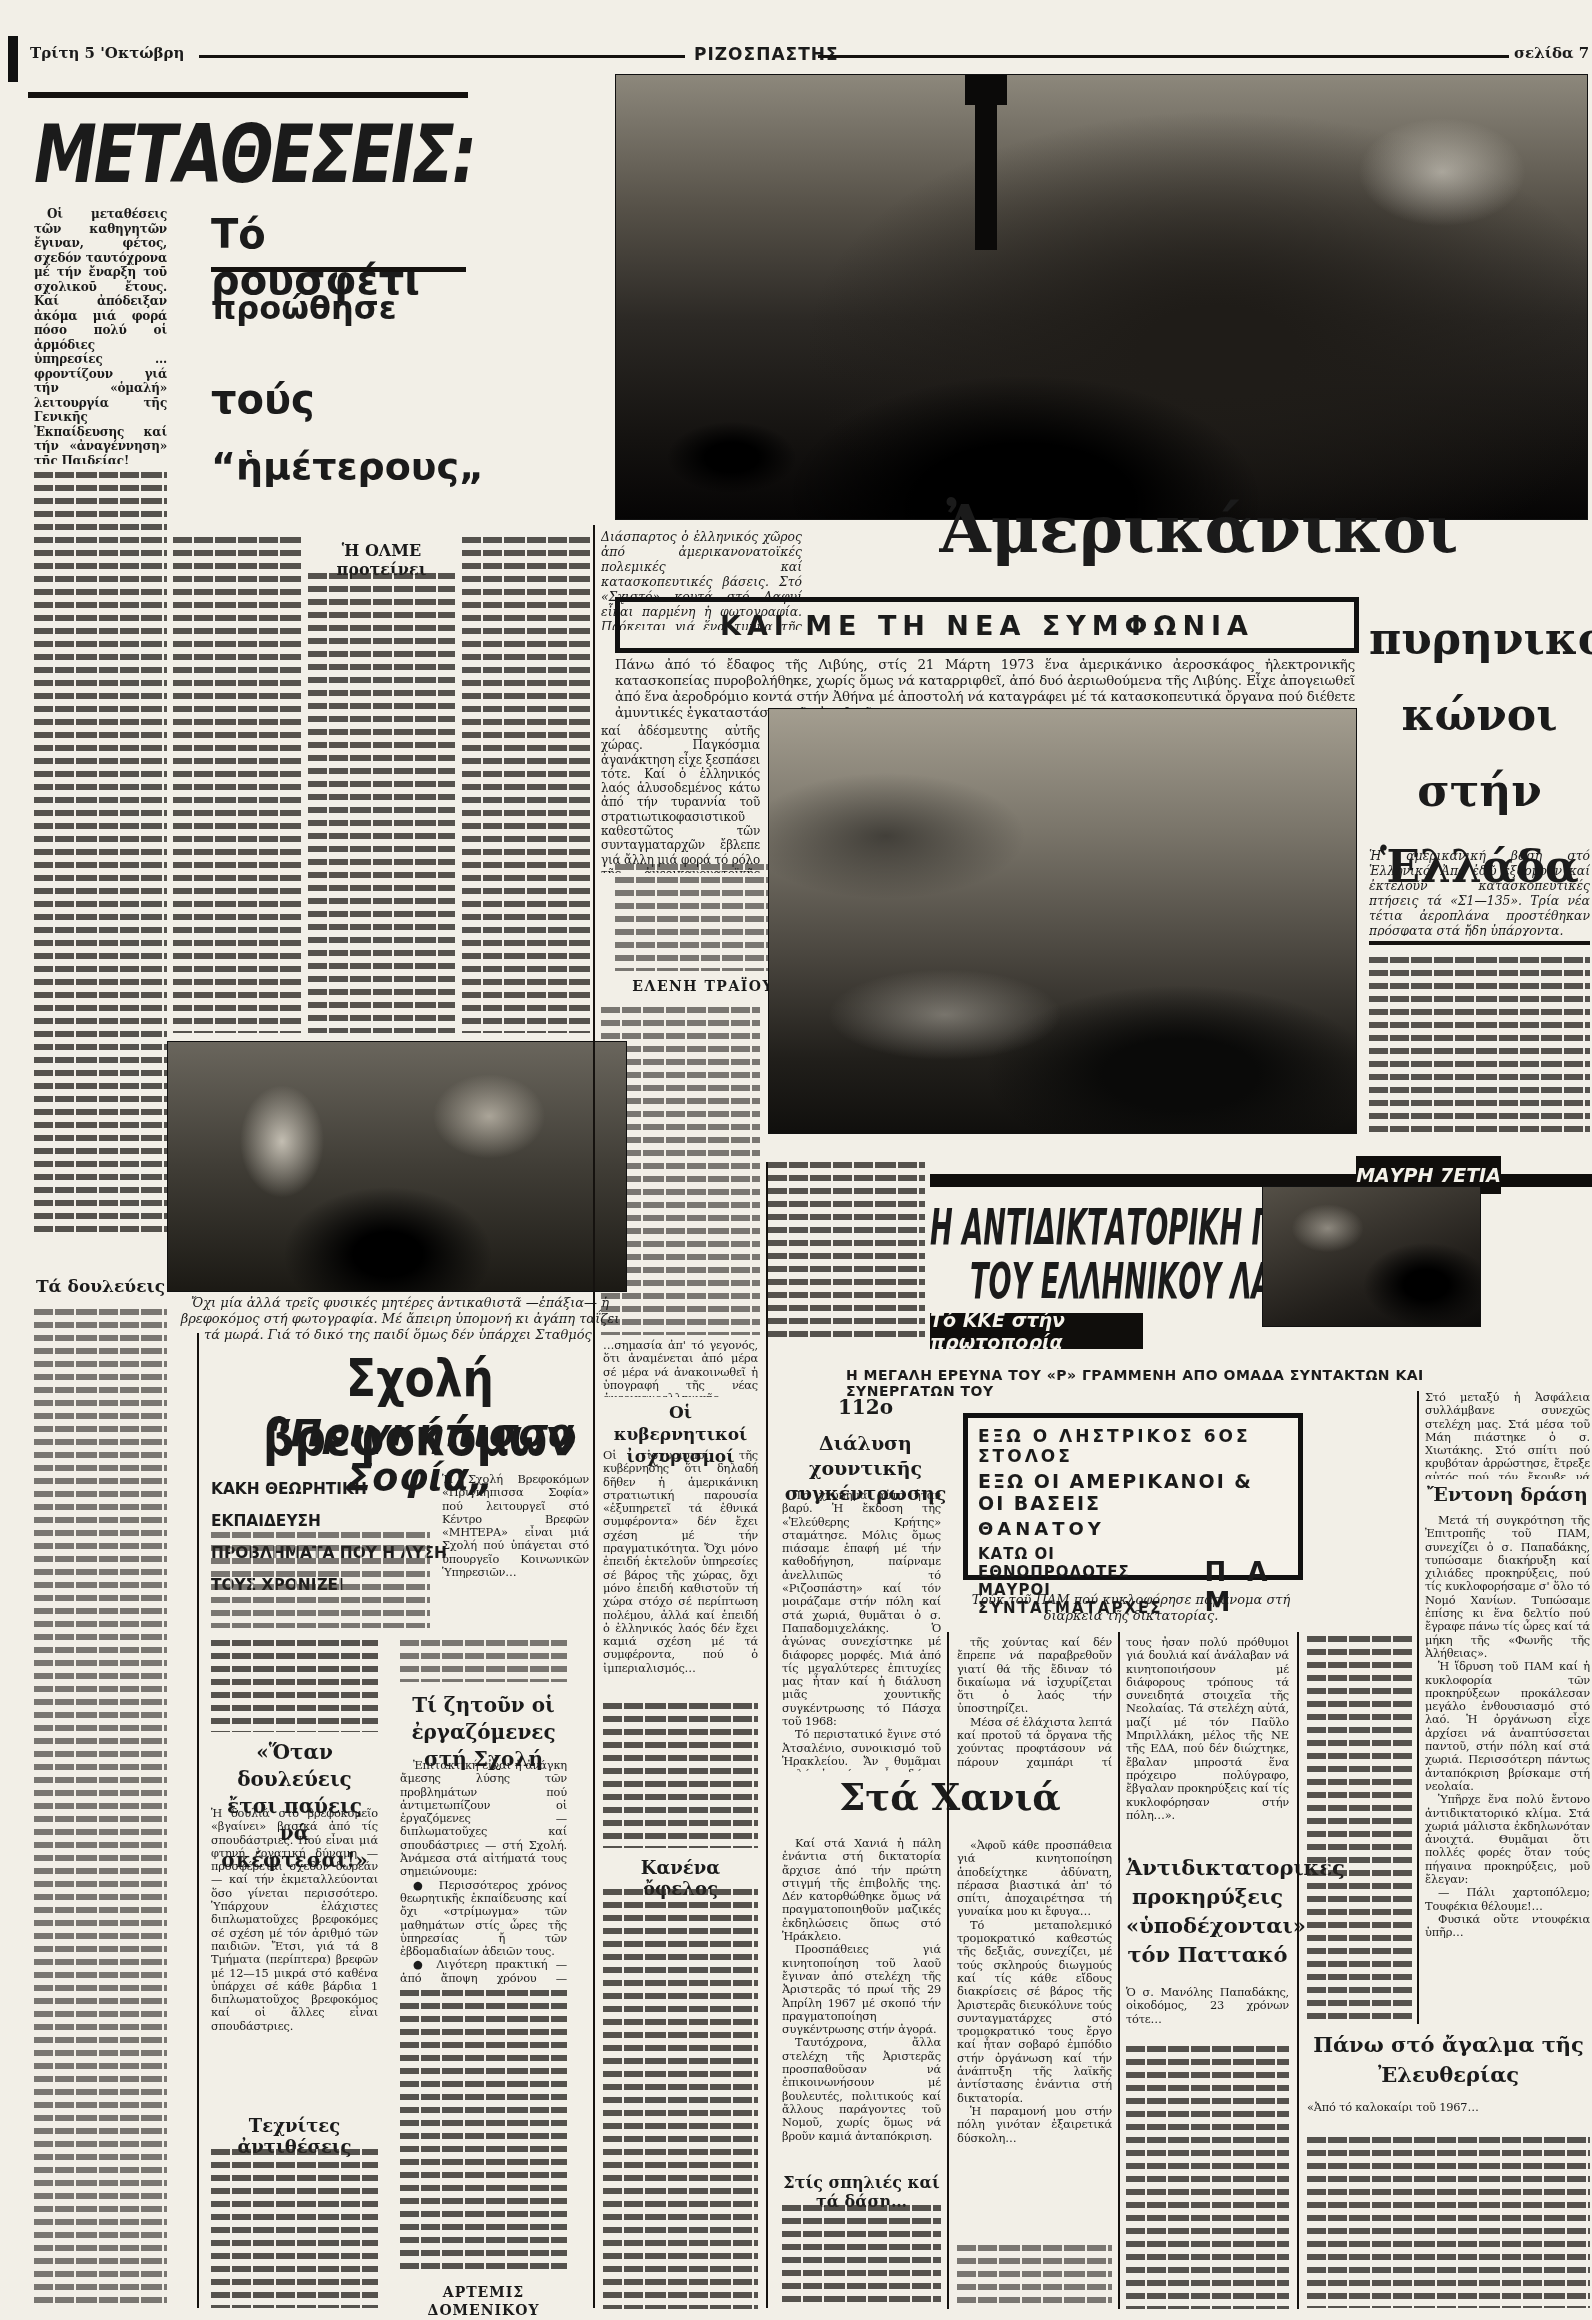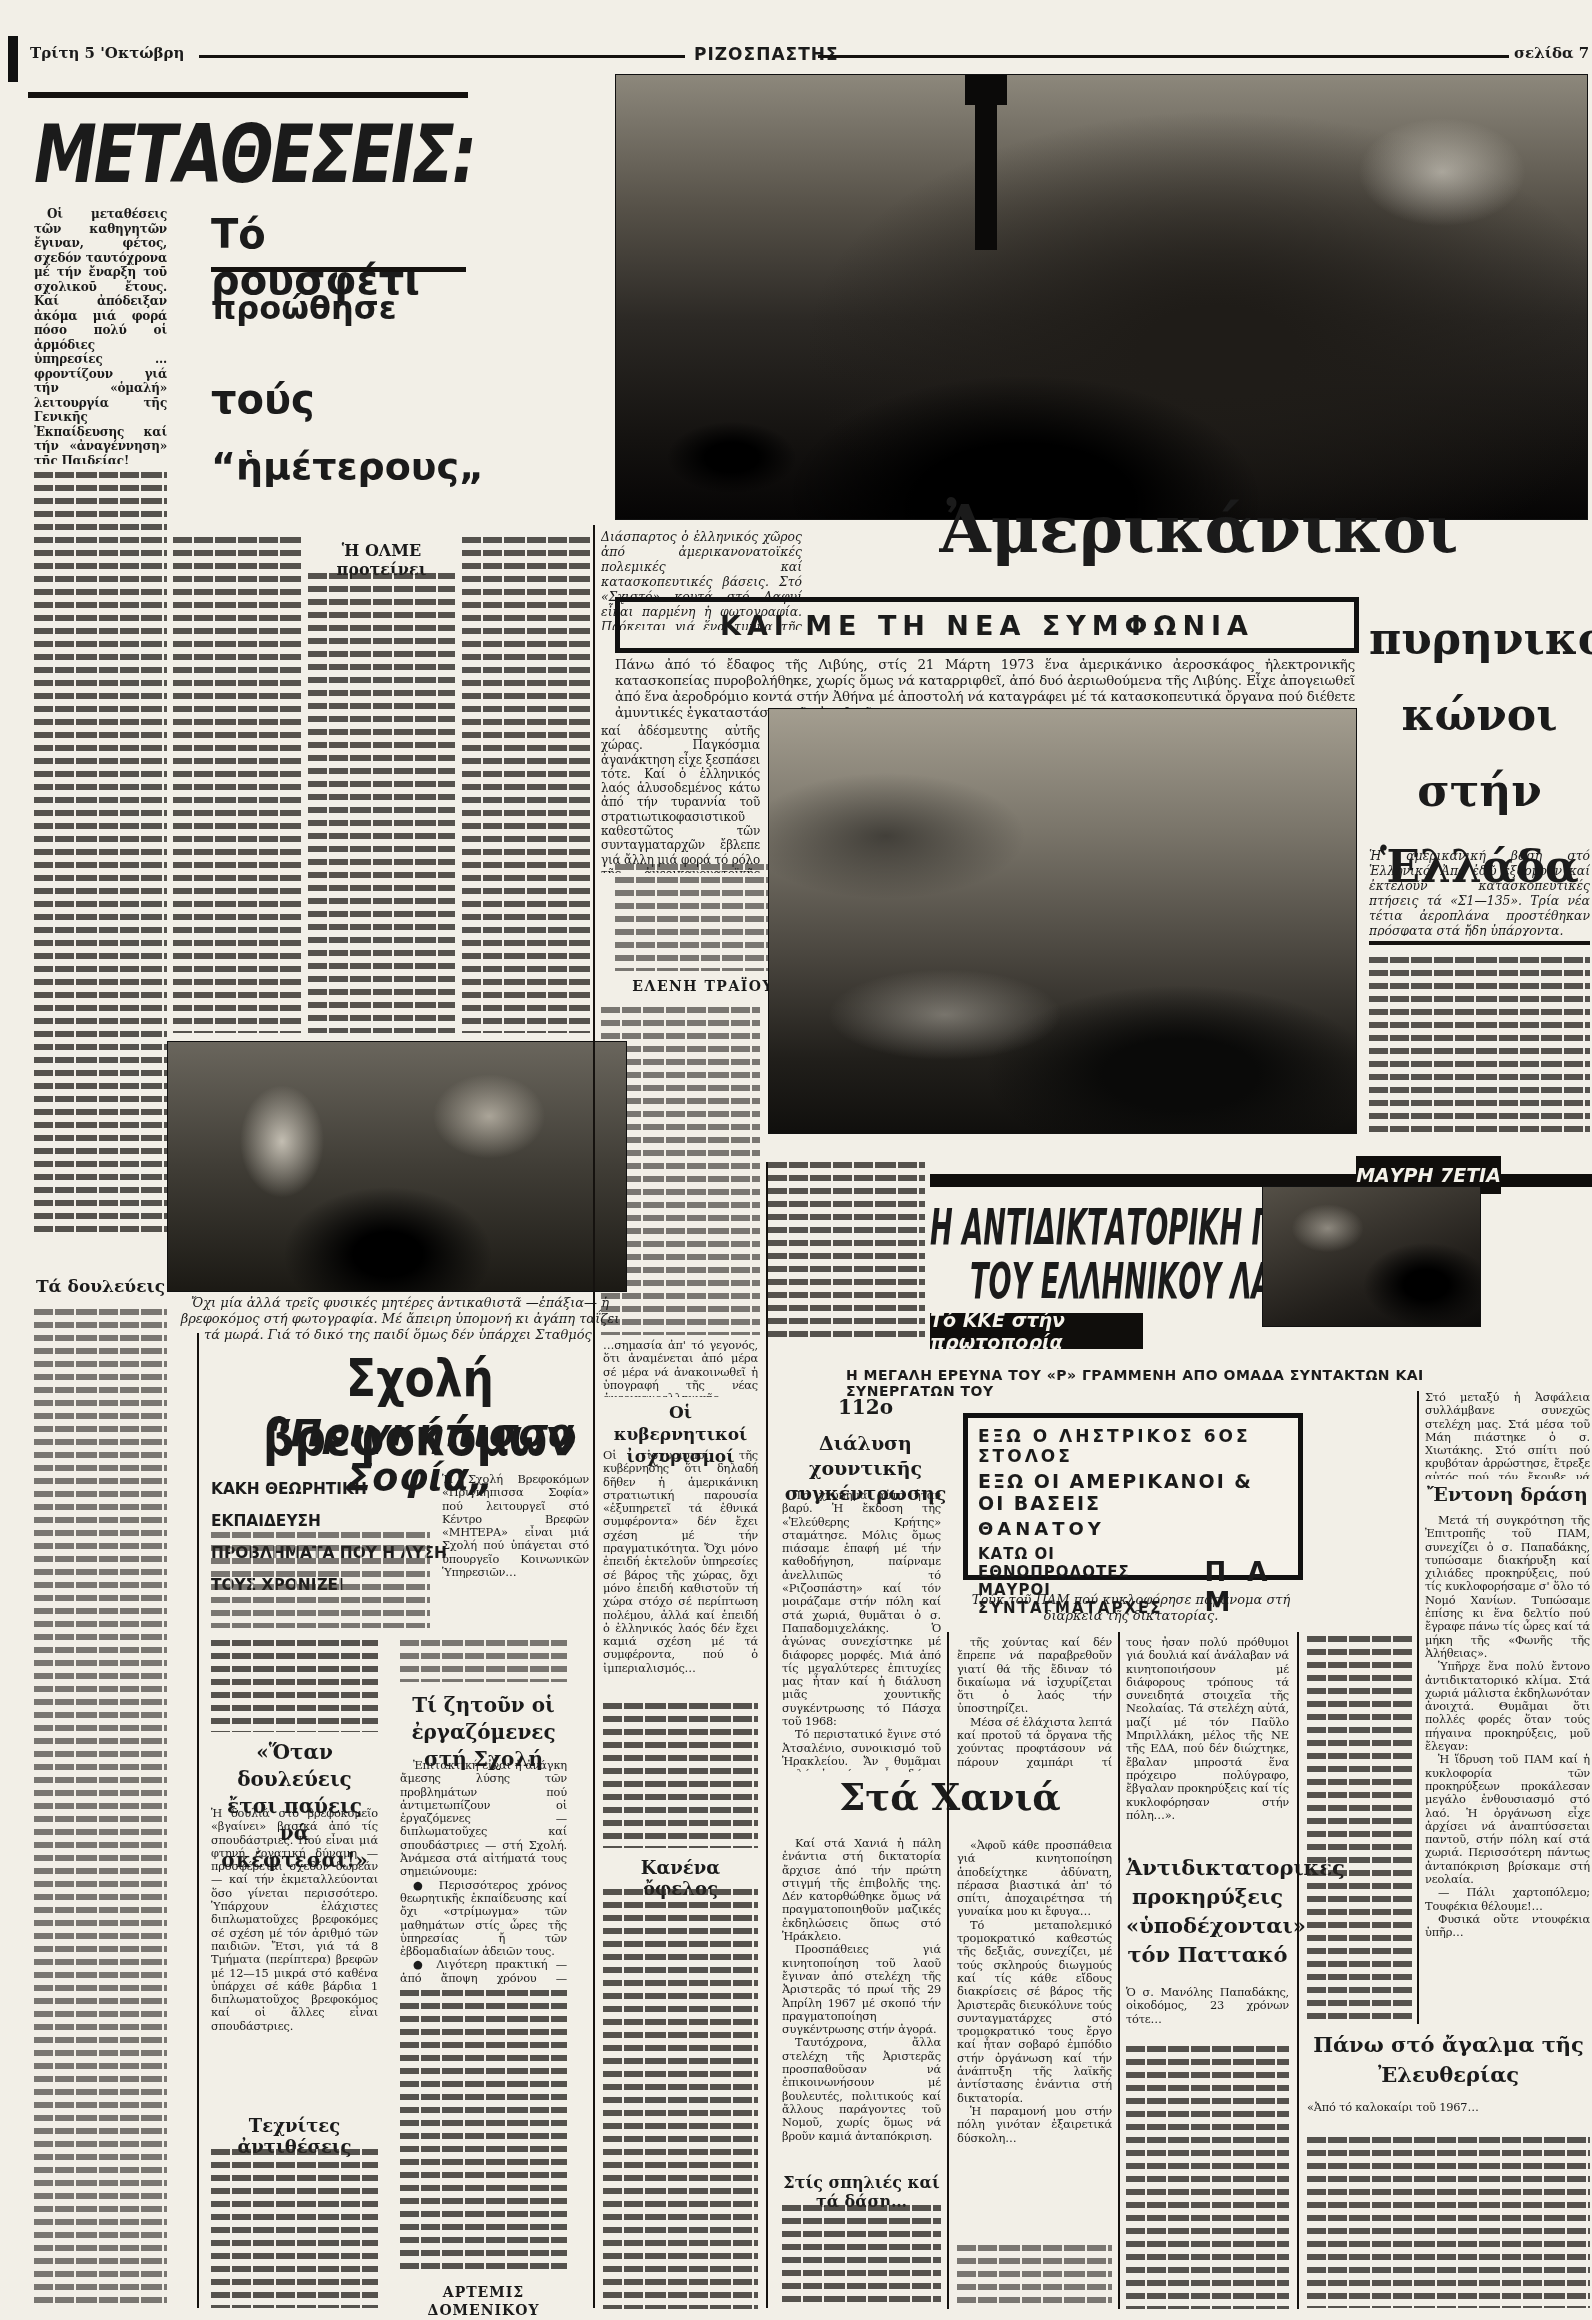--- a/index.html
+++ b/index.html
@@ -173,22 +173,22 @@
   <div class="abs sh" style="left:1126px;top:1853px;width:163px;font-size:21px;line-height:29px;">Ἀντιδικτατορικές προκηρύξεις «ὑποδέχονται» τόν Παττακό</div>
   <div class="abs body" style="left:1126px;top:1986px;width:163px;height:56px;overflow:hidden;">Ὁ σ. Μανόλης Παπαδάκης, οἰκοδόμος, 23 χρόνων τότε…</div>
   <div class="abs fx" style="left:1126px;top:2046px;width:163px;height:263px;"></div>
 
   <div class="abs fx" style="left:1307px;top:1636px;width:107px;height:384px;"></div>
 
   <div class="abs body" style="left:1425px;top:1391px;width:165px;height:88px;overflow:hidden;">Στό μεταξύ ἡ Ἀσφάλεια συλλάμβανε συνεχῶς στελέχη μας. Στά μέσα τοῦ Μάη πιάστηκε ὁ σ. Χιωτάκης. Στό σπίτι πού κρυβόταν ἀρρώστησε, ἔτρεξε αὐτός πού τόν ἔκρυβε νά εἰδοποιήσει ἕνα γιατρό, μαθεύτηκε, τόν ἔπιασαν καί τόν ἔστειλαν ἐξορία. Τό ἴδιο ἔγινε μέ τούς συντρόφους Βαγγέλη Χατζηαγγελῆ καί Ἀντρέα Τσατσαρωνάκη.</div>
   <div class="abs sh" style="left:1425px;top:1483px;width:165px;font-size:19px;">Ἔντονη δράση</div>
   <div class="abs body" style="left:1425px;top:1514px;width:165px;height:501px;overflow:hidden;">
     <p>Μετά τή συγκρότηση τῆς Ἐπιτροπῆς τοῦ ΠΑΜ, συνεχίζει ὁ σ. Παπαδάκης, τυπώσαμε διακήρυξη καί χιλιάδες προκηρύξεις, πού τίς κυκλοφορήσαμε σ' ὅλο τό Νομό Χανίων. Τυπώσαμε ἐπίσης κι ἕνα δελτίο πού ἔγραφε πάνω τίς ὧρες καί τά μήκη τῆς «Φωνῆς τῆς Ἀλήθειας».</p>
+    <p>Ἡ ἵδρυση τοῦ ΠΑΜ καί ἡ κυκλοφορία τῶν προκηρύξεων προκάλεσαν μεγάλο ἐνθουσιασμό στό λαό. Ἡ ὀργάνωση εἶχε ἀρχίσει νά ἀναπτύσσεται παντοῦ, στήν πόλη καί στά χωριά. Περισσότερη πάντως ἀνταπόκριση βρίσκαμε στή νεολαία.</p>
     <p>Ὑπῆρχε ἕνα πολύ ἔντονο ἀντιδικτατορικό κλίμα. Στά χωριά μάλιστα ἐκδηλωνόταν ἀνοιχτά. Θυμᾶμαι ὅτι πολλές φορές ὅταν τούς πήγαινα προκηρύξεις, μοῦ ἔλεγαν:</p>
-    <p>Ἡ ἵδρυση τοῦ ΠΑΜ καί ἡ κυκλοφορία τῶν προκηρύξεων προκάλεσαν μεγάλο ἐνθουσιασμό στό λαό. Ἡ ὀργάνωση εἶχε ἀρχίσει νά ἀναπτύσσεται παντοῦ, στήν πόλη καί στά χωριά. Περισσότερη πάντως ἀνταπόκριση βρίσκαμε στή νεολαία.</p>
     <p>— Πάλι χαρτοπόλεμο; Τουφέκια θέλουμε!…</p>
     <p>Φυσικά οὔτε ντουφέκια ὑπῆρ…</p>
   </div>
   <div class="abs sh" style="left:1307px;top:2030px;width:283px;font-size:21px;line-height:30px;">Πάνω στό ἄγαλμα τῆς Ἐλευθερίας</div>
   <div class="abs body" style="left:1307px;top:2101px;width:283px;height:30px;overflow:hidden;">«Ἀπό τό καλοκαίρι τοῦ 1967…</div>
   <div class="abs fx" style="left:1307px;top:2137px;width:283px;height:171px;"></div>
 
   <div class="abs photo" style="left:167px;top:1041px;width:460px;height:251px;background:
          radial-gradient(60px 80px at 25% 40%, rgba(226,220,207,.8), transparent 70%),
          radial-gradient(80px 60px at 70% 30%, rgba(209,202,188,.7), transparent 70%),

